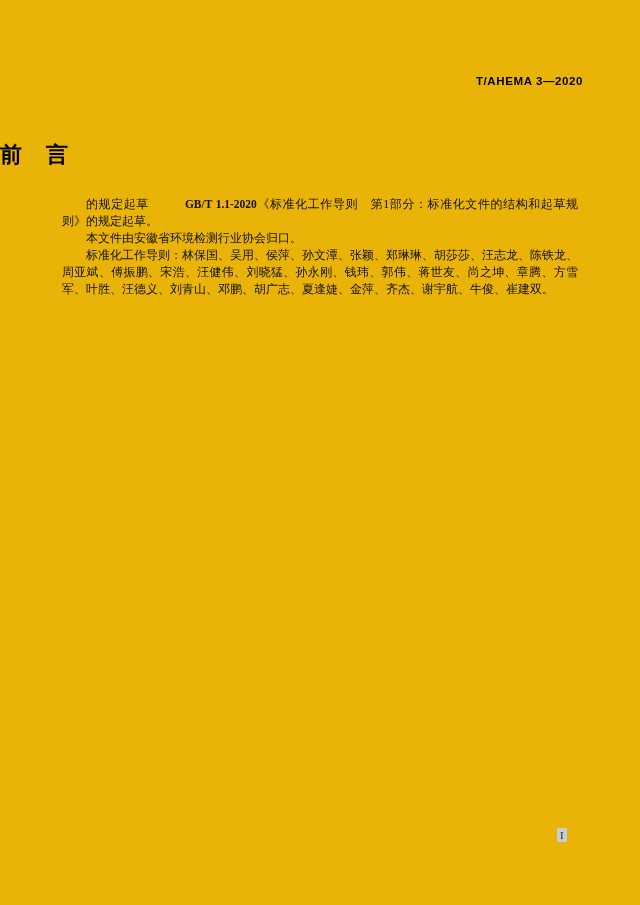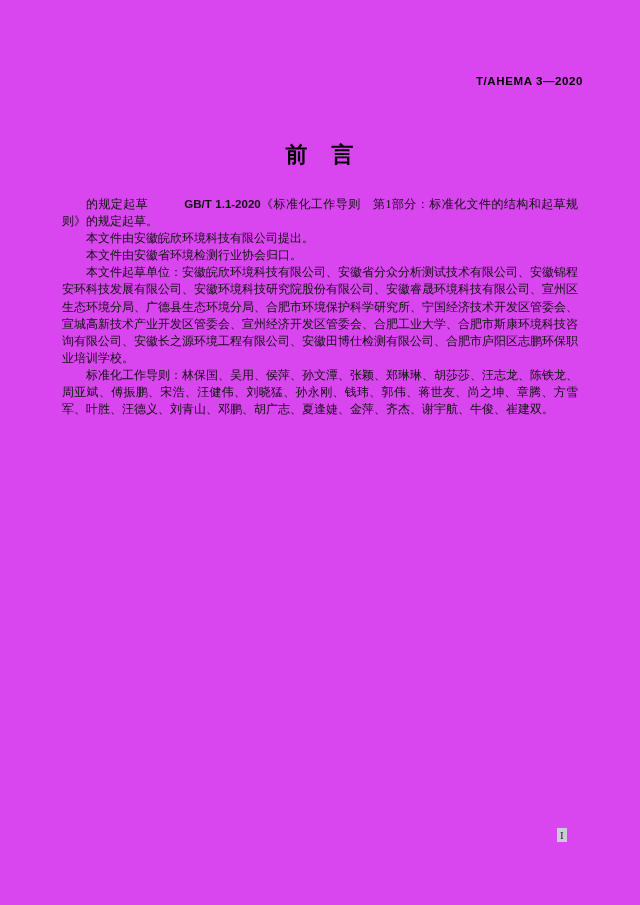--- a/index.html
+++ b/index.html
@@ -4,21 +4,21 @@
 <style>
   html, body {
     margin: 0;
     padding: 0;
     background: #ffffff;
   }
   .page {
     position: relative;
     width: 640px;
     height: 905px;
-    background: #d946ef;
+    background: #eab308;
     overflow: hidden;
     font-family: "Liberation Serif", "DejaVu Serif", serif;
     color: #151515;
   }
   .doc-number {
     position: absolute;
     top: 75px;
     right: 57px;
     font-family: "Liberation Sans", "DejaVu Sans", sans-serif;
     font-weight: bold;
@@ -26,21 +26,21 @@
     letter-spacing: 0.6px;
     color: #000000;
     white-space: nowrap;
   }
   .title {
     position: absolute;
     top: 140px;
     left: 0;
     width: 100%;
     margin: 0;
-    text-align: center;
+    text-align: left;
     font-family: "Liberation Sans", "DejaVu Sans", sans-serif;
     font-weight: bold;
     font-size: 22px;
     color: #000000;
     letter-spacing: 1px;
   }
   .body-text {
     position: absolute;
     top: 196px;
     left: 62px;
@@ -50,21 +50,21 @@
     text-align: justify;
     text-justify: inter-ideograph;
     color: #111111;
   }
   .body-text p {
     margin: 0;
     padding: 0;
     text-indent: 2em;
   }
   .latin-ref {
-    font-family: Liberation Sans, sans-serif;
+    font-family: Liberation Serif, serif;
     font-weight: 600;
     font-size: 11.5px;
     padding-left: 36px;
   }
   .page-number {
     position: absolute;
     top: 828px;
     left: 557px;
     font-size: 11px;
     color: #222a30;
@@ -77,21 +77,19 @@
 <body>
 
 <div class="page">
 
   <div class="doc-number">T/AHEMA 3—2020</div>
 
   <h1 class="title">前　言</h1>
 
   <div class="body-text">
     <p><span>的规定起草</span><span class="latin-ref">GB/T 1.1-2020</span><span>《标准化工作导则　第1部分：标准化文件的结构和起草规则》的规定起草。</span></p>
-    <p>本文件由安徽皖欣环境科技有限公司提出。</p>
     <p>本文件由安徽省环境检测行业协会归口。</p>
-    <p>本文件起草单位：安徽皖欣环境科技有限公司、安徽省分众分析测试技术有限公司、安徽锦程安环科技发展有限公司、安徽环境科技研究院股份有限公司、安徽睿晟环境科技有限公司、宣州区生态环境分局、广德县生态环境分局、合肥市环境保护科学研究所、宁国经济技术开发区管委会、宣城高新技术产业开发区管委会、宣州经济开发区管委会、合肥工业大学、合肥市斯康环境科技咨询有限公司、安徽长之源环境工程有限公司、安徽田博仕检测有限公司、合肥市庐阳区志鹏环保职业培训学校。</p>
     <p>标准化工作导则：林保国、吴用、侯萍、孙文潭、张颖、郑琳琳、胡莎莎、汪志龙、陈铁龙、周亚斌、傅振鹏、宋浩、汪健伟、刘晓猛、孙永刚、钱玮、郭伟、蒋世友、尚之坤、章腾、方雪军、叶胜、汪德义、刘青山、邓鹏、胡广志、夏逢婕、金萍、齐杰、谢宇航、牛俊、崔建双。</p>
   </div>
 
   <div class="page-number">I</div>
 
 </div>
 
 </body></html>

